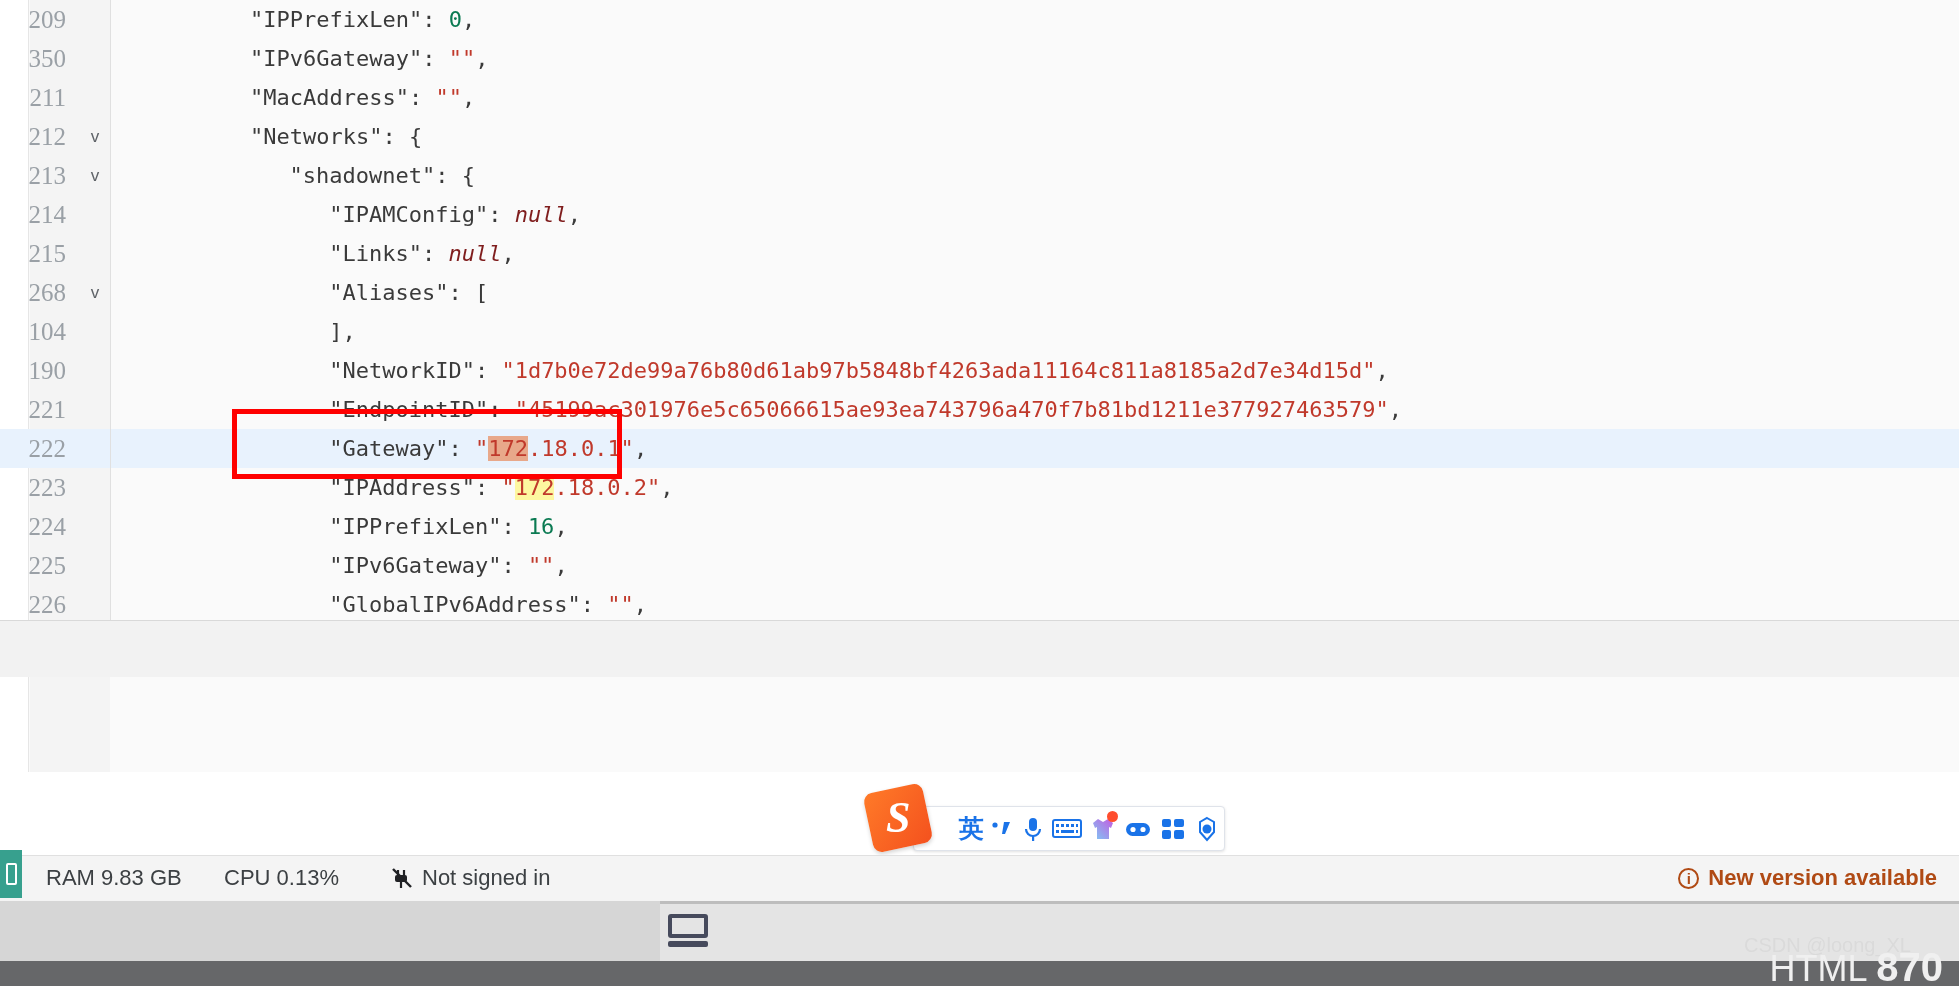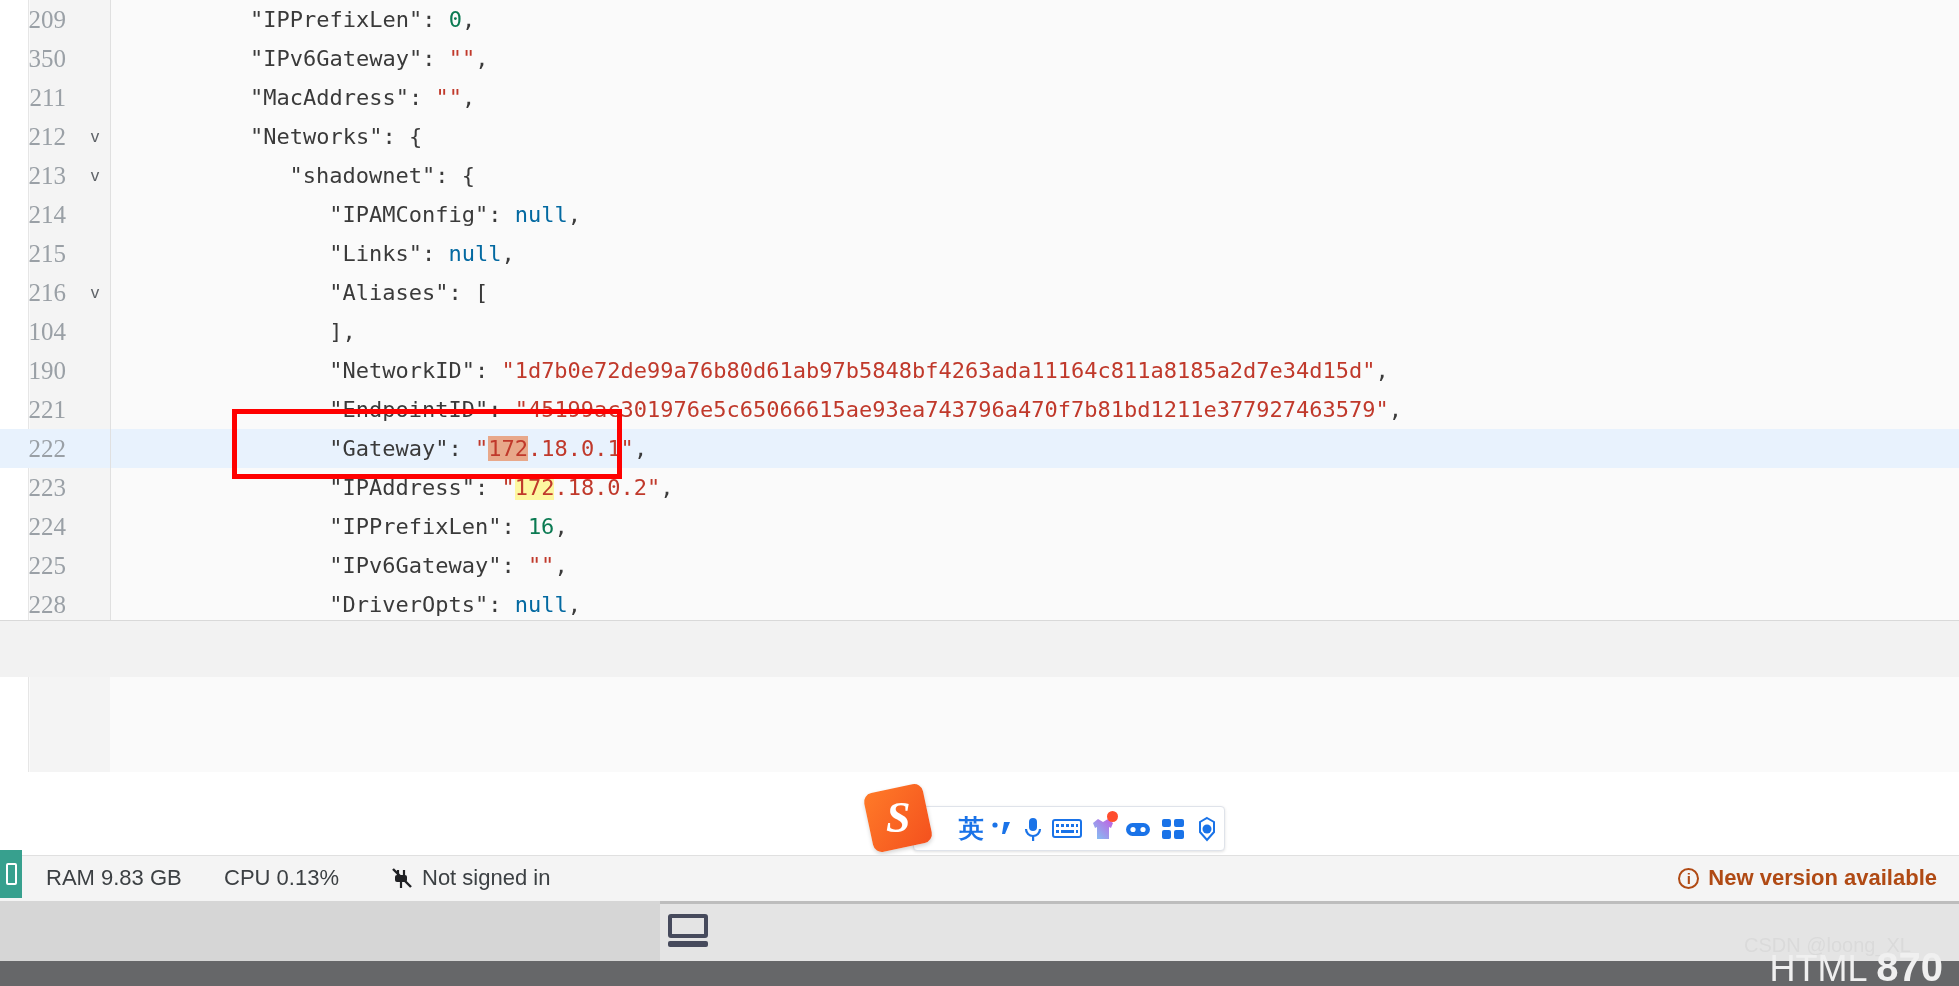--- a/index.html
+++ b/index.html
@@ -39,21 +39,21 @@
     position:absolute;left:110px;top:0;width:1px;height:39px;background:#e0e0e0;
   }
   .code{
     position:absolute;left:118px;top:0;height:39px;
     font-family:"DejaVu Sans Mono", monospace;
     font-size:22px;color:#333333;letter-spacing:0px;
   }
   .k{color:#3a3a3a;}
   .s{color:#c0392b;}
   .num{color:#0a7a52;}
-  .nul{color:#0369a1;}
+  .nul{color:#7f1d1d;font-style:italic;}
   .p{color:#3a3a3a;}
   .hl-cur{background:#e8a88a;}
   .hl{background:#fdf7a0;}
 
   .gut-col{
     position:absolute;left:30px;top:0;width:80px;height:772px;background:#f4f4f4;
   }
 
   
   .redbox{
@@ -180,28 +180,29 @@
     <div class="gutter-rail"></div>
     <div class="gut-col"></div>
     <div class="code-rows" id="code-rows">
         <div class="row"><div class="ln">209</div><div class="gline"></div><div class="code" style="left: 250px;"><span class="k">"IPPrefixLen"</span><span class="p">: </span><span class="num">0</span><span class="p">,</span></div></div>
         <div class="row"><div class="ln">350</div><div class="gline"></div><div class="code" style="left: 250px;"><span class="k">"IPv6Gateway"</span><span class="p">: </span><span class="s">""</span><span class="p">,</span></div></div>
         <div class="row"><div class="ln">211</div><div class="gline"></div><div class="code" style="left: 250px;"><span class="k">"MacAddress"</span><span class="p">: </span><span class="s">""</span><span class="p">,</span></div></div>
         <div class="row"><div class="ln">212</div><div class="fold">v</div><div class="gline"></div><div class="code" style="left: 250px;"><span class="k">"Networks"</span><span class="p">: {</span></div></div>
         <div class="row"><div class="ln">213</div><div class="fold">v</div><div class="gline"></div><div class="code" style="left: 289.6px;"><span class="k">"shadownet"</span><span class="p">: {</span></div></div>
         <div class="row"><div class="ln">214</div><div class="gline"></div><div class="code" style="left: 329.2px;"><span class="k">"IPAMConfig"</span><span class="p">: </span><span class="nul">null</span><span class="p">,</span></div></div>
         <div class="row"><div class="ln">215</div><div class="gline"></div><div class="code" style="left: 329.2px;"><span class="k">"Links"</span><span class="p">: </span><span class="nul">null</span><span class="p">,</span></div></div>
-        <div class="row"><div class="ln">216</div><div class="fold">v</div><div class="gline"></div><div class="code" style="left: 329.2px;"><span class="k">"Aliases"</span><span class="p">: [</span></div></div>
+        <div class="row"><div class="ln">268</div><div class="fold">v</div><div class="gline"></div><div class="code" style="left: 329.2px;"><span class="k">"Aliases"</span><span class="p">: [</span></div></div>
         <div class="row"><div class="ln">104</div><div class="gline"></div><div class="code" style="left: 329.2px;"><span class="p">],</span></div></div>
         <div class="row"><div class="ln">190</div><div class="gline"></div><div class="code" style="left: 329.2px;"><span class="k">"NetworkID"</span><span class="p">: </span><span class="s">"1d7b0e72de99a76b80d61ab97b5848bf4263ada11164c811a8185a2d7e34d15d"</span><span class="p">,</span></div></div>
         <div class="row"><div class="ln">221</div><div class="gline"></div><div class="code" style="left: 329.2px;"><span class="k">"EndpointID"</span><span class="p">: </span><span class="s">"45199ac301976e5c65066615ae93ea743796a470f7b81bd1211e377927463579"</span><span class="p">,</span></div></div>
         <div class="row cur"><div class="ln">222</div><div class="gline"></div><div class="code" style="left: 329.2px;"><span class="k">"Gateway"</span><span class="p">: </span><span class="s">"</span><span class="s hl-cur">172</span><span class="s">.18.0.1"</span><span class="p">,</span></div></div>
         <div class="row"><div class="ln">223</div><div class="gline"></div><div class="code" style="left: 329.2px;"><span class="k">"IPAddress"</span><span class="p">: </span><span class="s">"</span><span class="s hl">172</span><span class="s">.18.0.2"</span><span class="p">,</span></div></div>
         <div class="row"><div class="ln">224</div><div class="gline"></div><div class="code" style="left: 329.2px;"><span class="k">"IPPrefixLen"</span><span class="p">: </span><span class="num">16</span><span class="p">,</span></div></div>
         <div class="row"><div class="ln">225</div><div class="gline"></div><div class="code" style="left: 329.2px;"><span class="k">"IPv6Gateway"</span><span class="p">: </span><span class="s">""</span><span class="p">,</span></div></div>
+        <div class="row"><div class="ln">226</div><div class="gline"></div><div class="code" style="left: 329.2px;"><span class="k">"GlobalIPv6Address"</span><span class="p">: </span><span class="s">""</span><span class="p">,</span></div></div>
         <div class="row"><div class="ln">228</div><div class="gline"></div><div class="code" style="left: 329.2px;"><span class="k">"DriverOpts"</span><span class="p">: </span><span class="nul">null</span><span class="p">,</span></div></div>
       </div>
   </div>
 
   <div class="redbox"></div>
 
   <div class="findbar">
     
     
     

